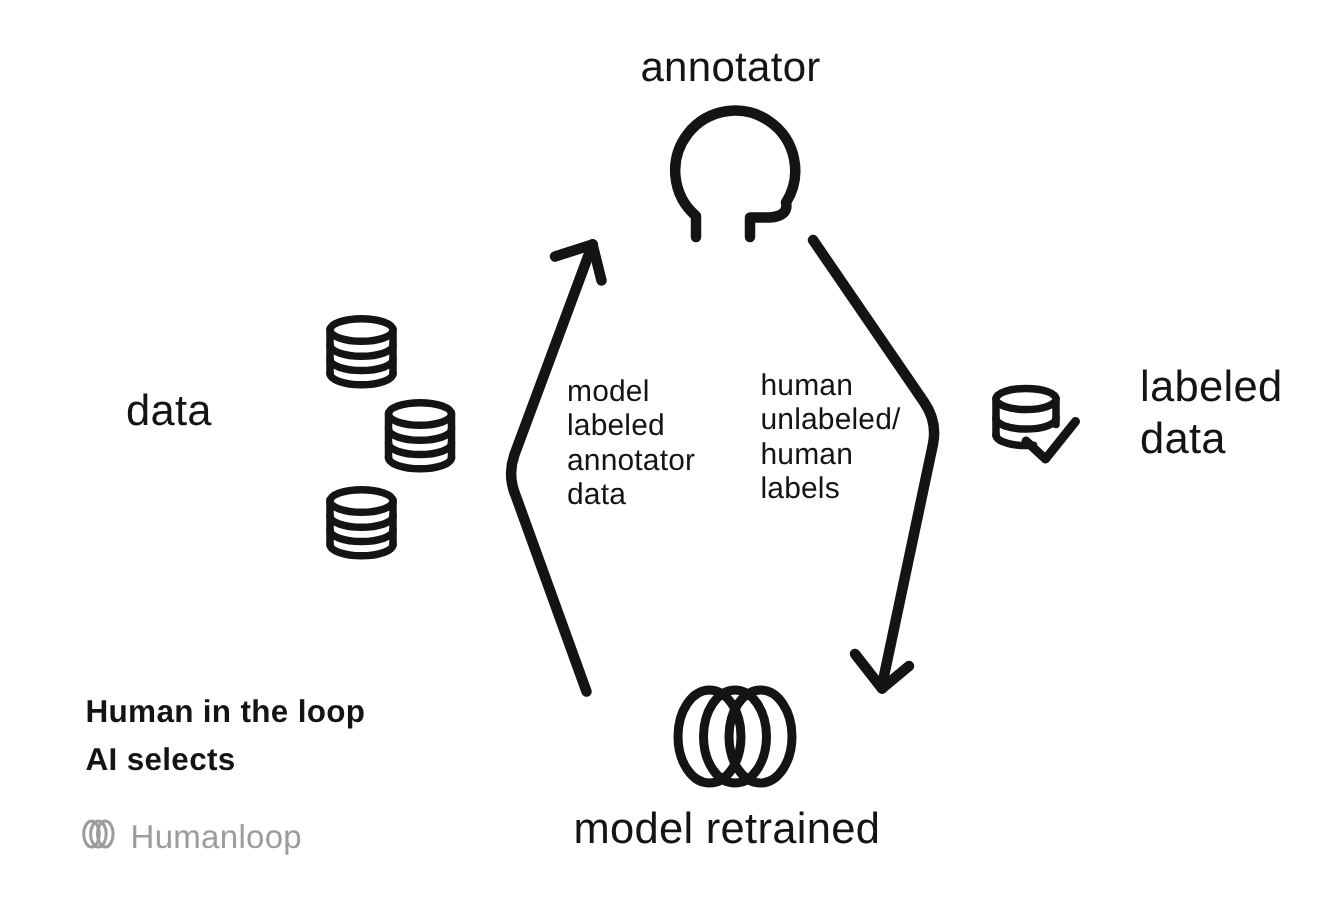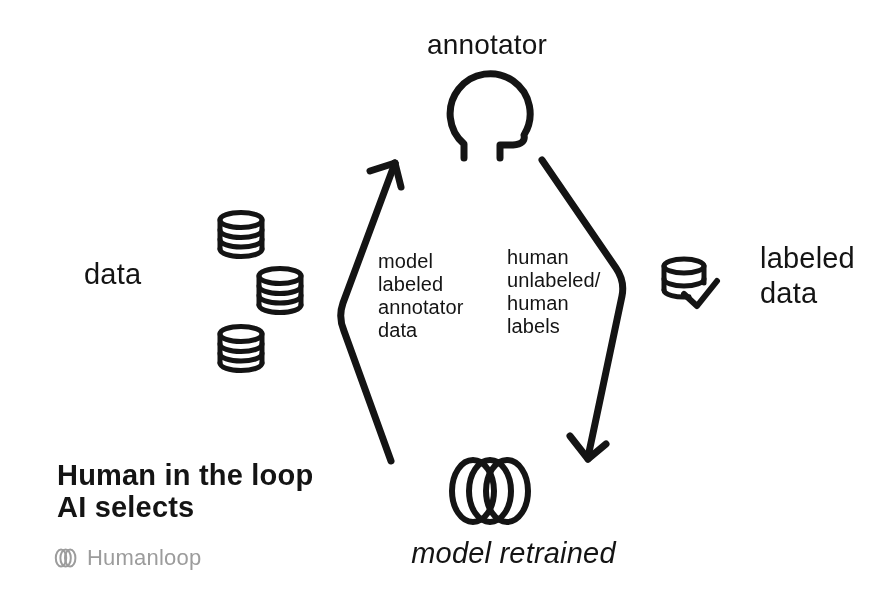--- a/index.html
+++ b/index.html
@@ -6,22 +6,22 @@
   .canvas{
     position:relative;width:888px;height:598px;background:var(--bg,#fff);
     font-family:"Liberation Sans","DejaVu Sans",sans-serif;color:var(--ink,#141414);
     overflow:hidden;
   }
   .abs{position:absolute;}
   svg.layer{position:absolute;left:0;top:0;}
   .node-label{font-size:29px;line-height:35px;letter-spacing:.2px;}
   .small-label{font-size:20px;line-height:23px;letter-spacing:.1px;}
   .center{text-align:center;}
-  .title{font-size:29px;font-weight:bold;line-height:32px;letter-spacing:.2px;}
-  .brand{display:flex;align-items:center;gap:7px;color:var(--muted,#9c9c9c);font-size:22px;letter-spacing:.2px;}
+  .title{font-size:21px;font-weight:bold;line-height:32px;letter-spacing:.2px;}
+  .brand{display:flex;align-items:flex-start;gap:7px;color:var(--muted,#9c9c9c);font-size:22px;letter-spacing:.2px;}
   .stroke{fill:none;stroke:var(--ink,#141414);stroke-linecap:round;stroke-linejoin:round;}
   .stroke-muted{fill:none;stroke:var(--muted,#9c9c9c);stroke-linecap:round;stroke-linejoin:round;}
 </style>
 </head>
 <body>
 
 <div class="canvas">
 
   <svg class="layer" width="888" height="598" viewBox="0 0 888 598">
 
@@ -92,21 +92,21 @@
     <div>data</div>
   </div>
 
   <div class="abs small-label" style="left:507px;top:246px;">
     <div>human</div>
     <div>unlabeled/</div>
     <div>human</div>
     <div>labels</div>
   </div>
 
-  <div class="abs center node-label" style="left:396px;top:536px;width:235px;font-style:italic;">model retrained</div>
+  <div class="abs center node-label" style="left:367px;top:536px;width:235px;">model retrained</div>
 
   <div class="abs title" style="left:57px;top:459px;">
     <div>Human in the loop</div>
     <div>AI selects</div>
   </div>
 
   <div class="abs brand" style="left:54px;top:545px;">
     <svg width="26" height="22" viewBox="0 0 26 22">
       <g class="stroke-muted" stroke-width="2">
         <ellipse cx="7" cy="11" rx="5.2" ry="8.6"></ellipse>

